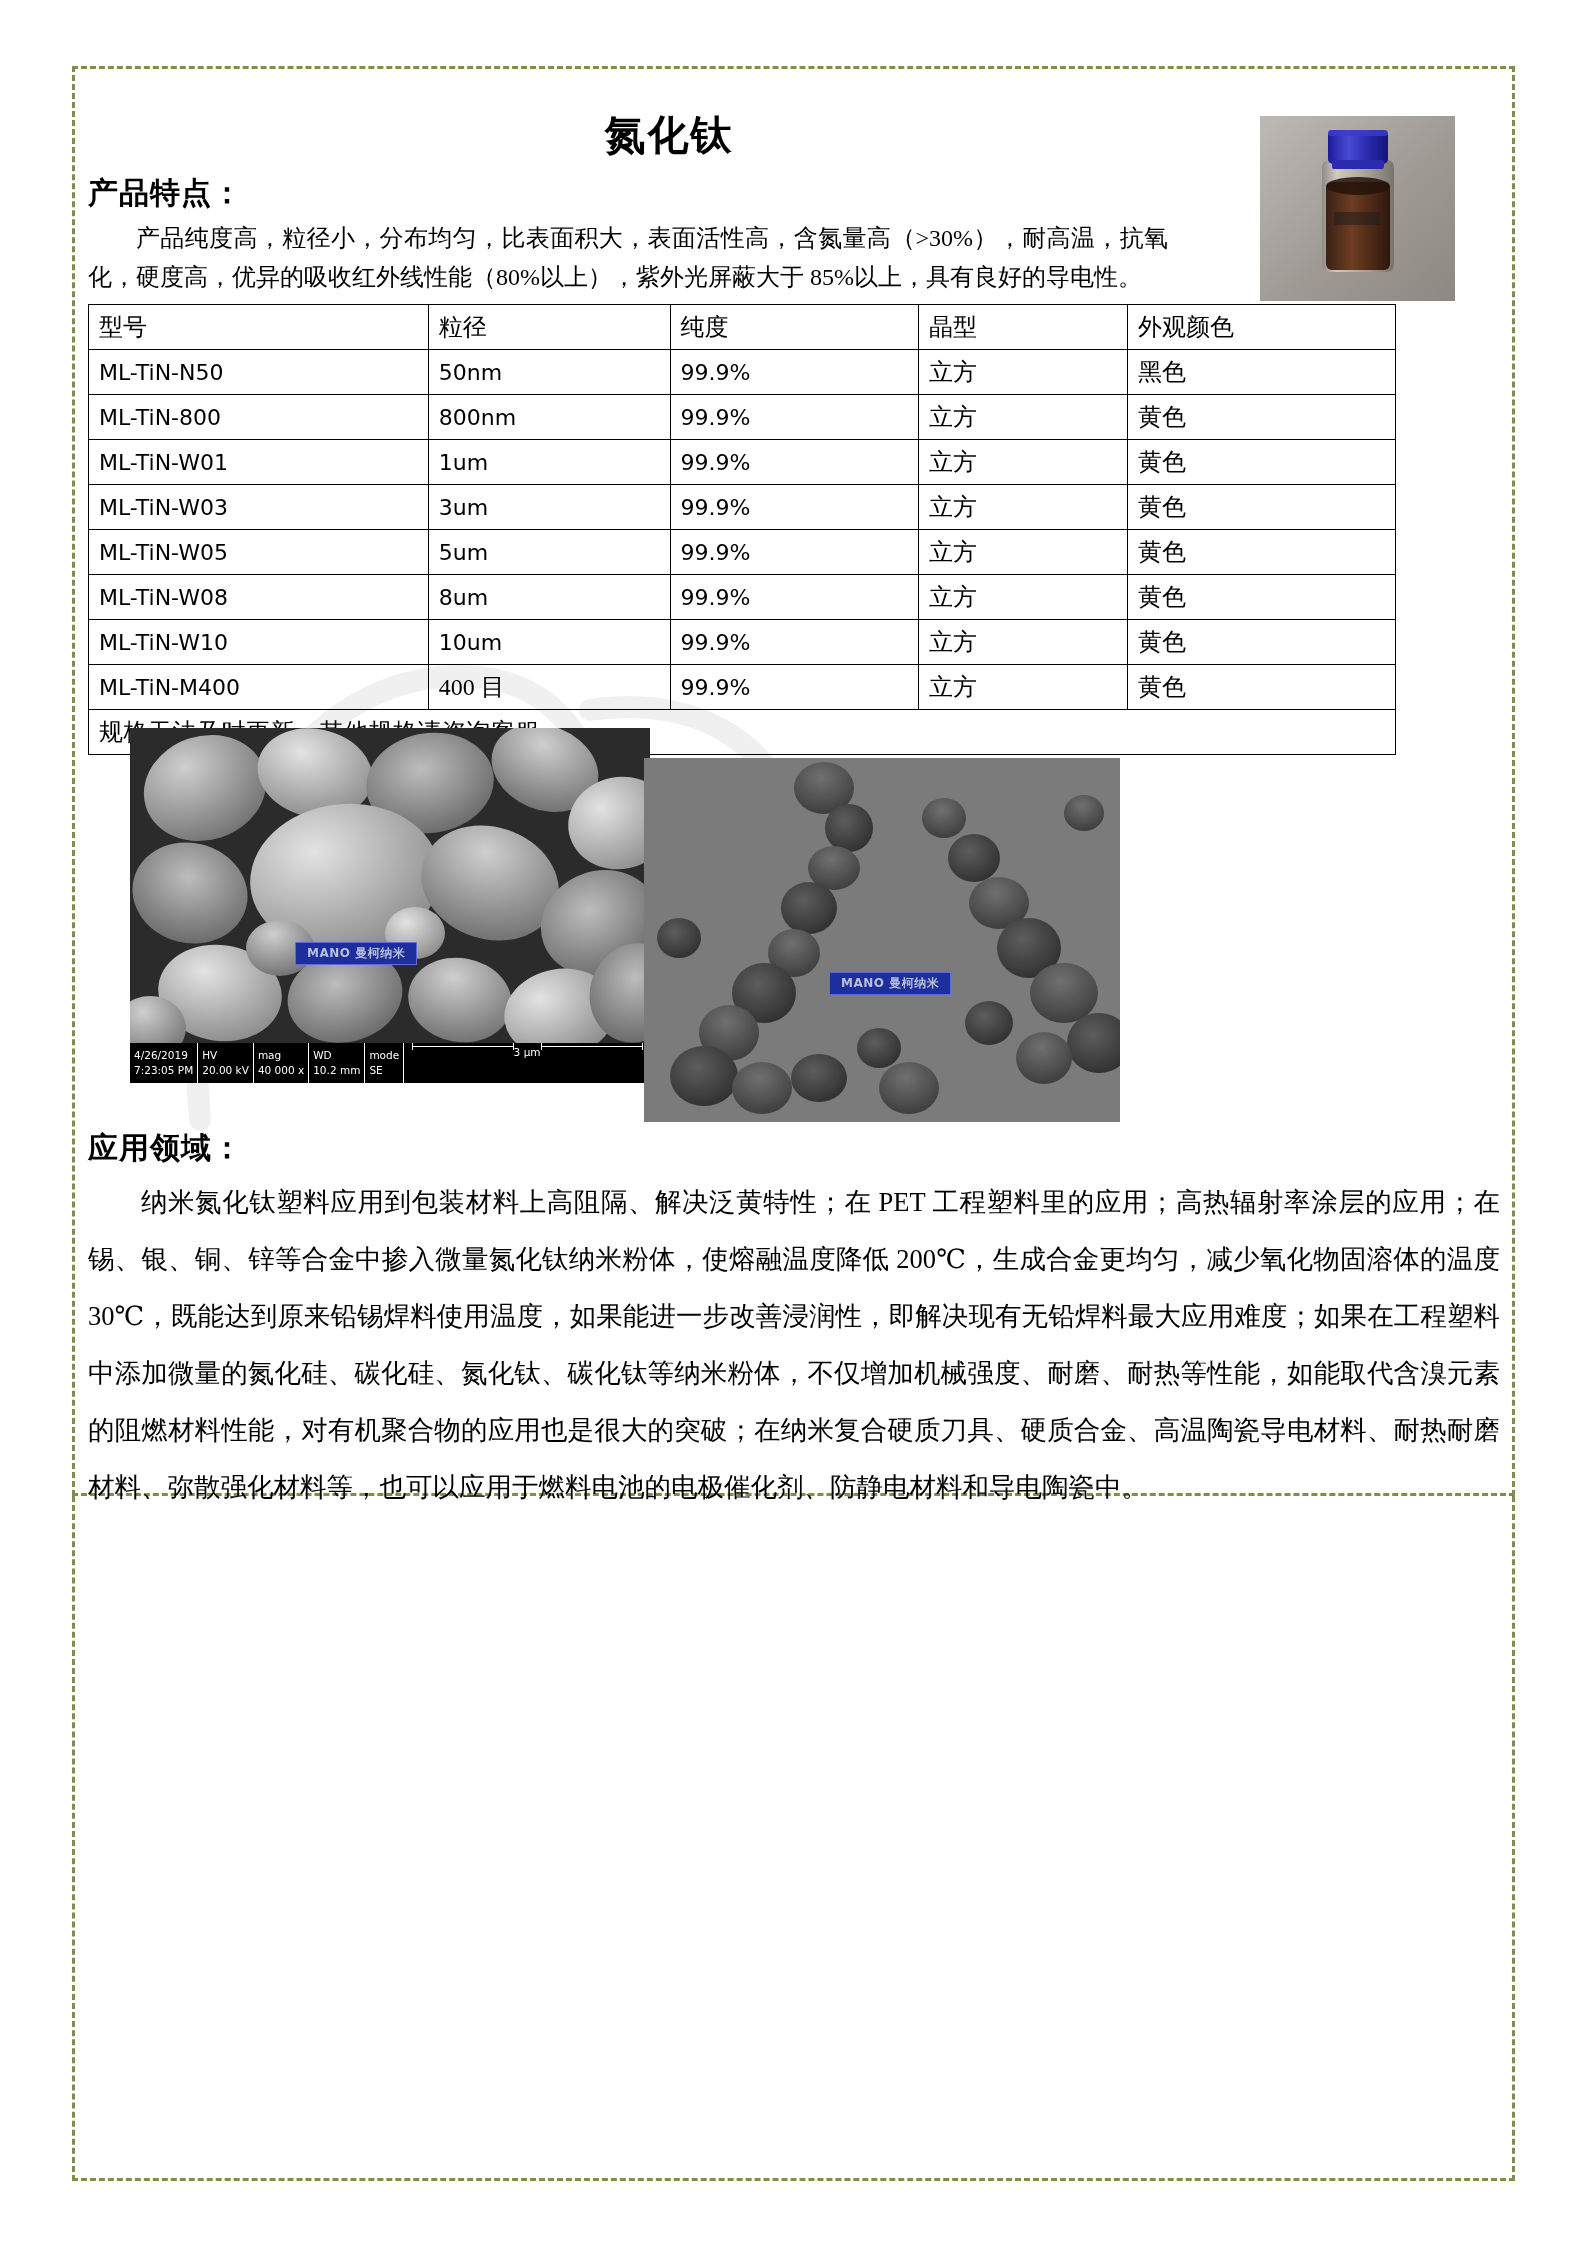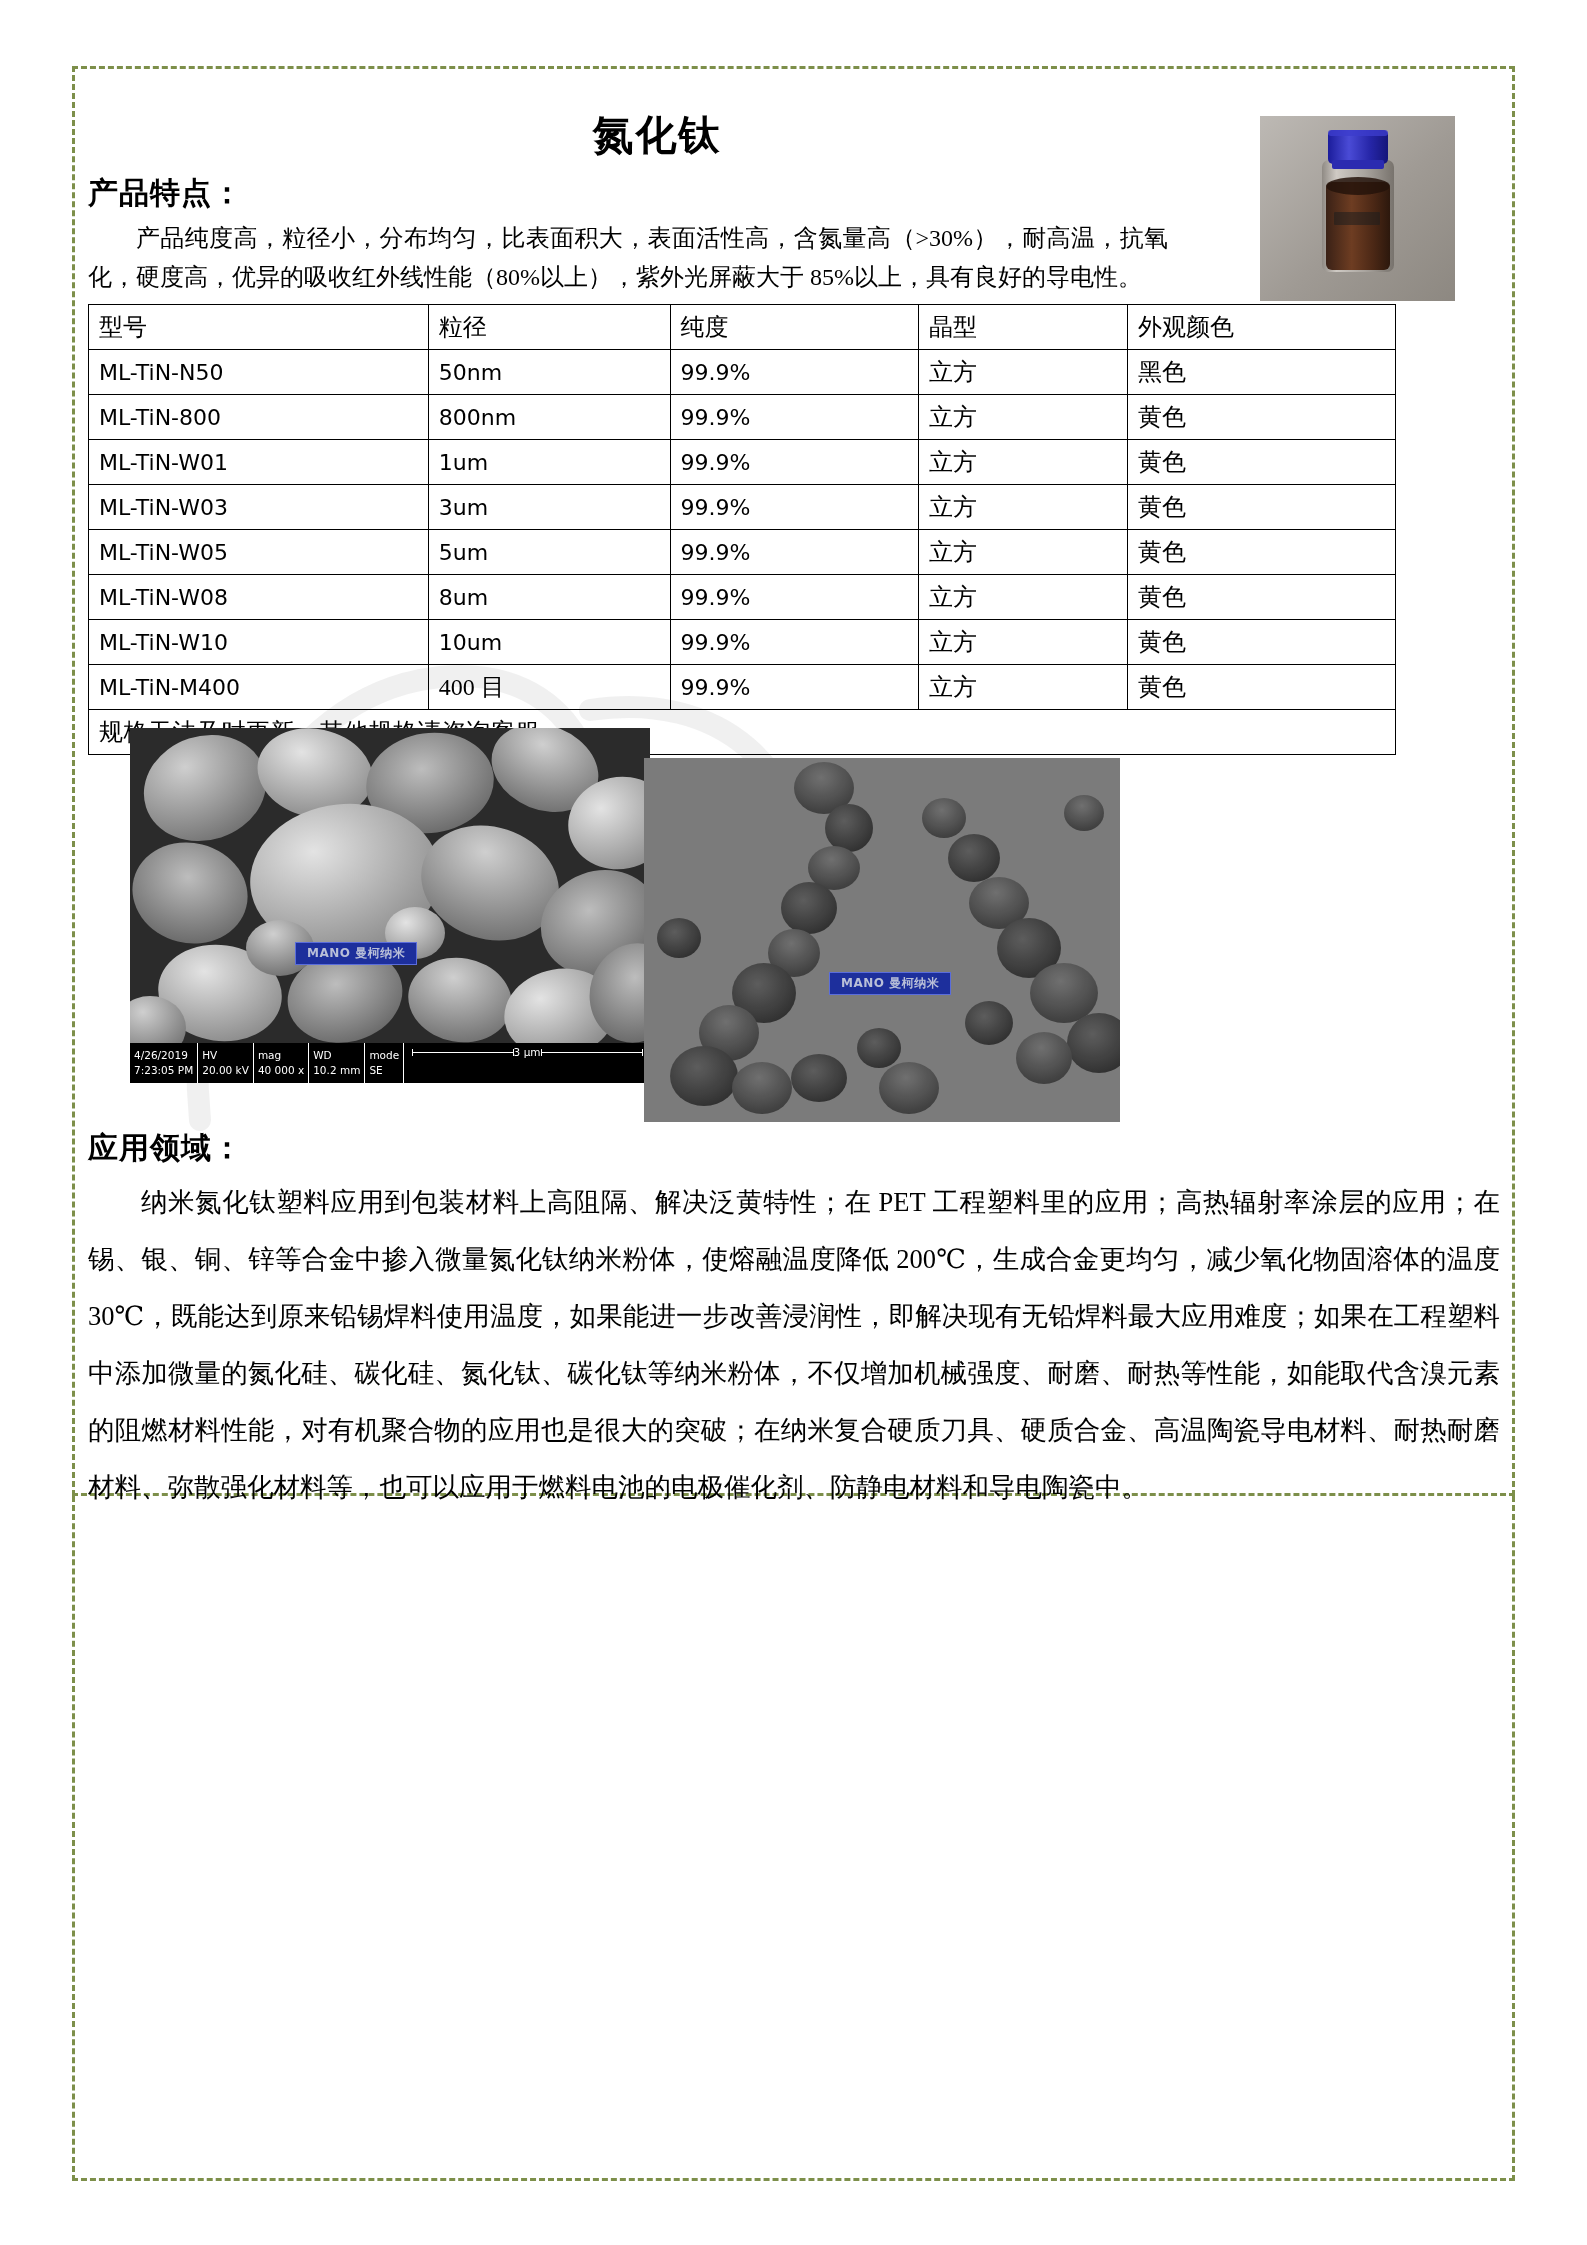--- a/index.html
+++ b/index.html
@@ -54,21 +54,21 @@
     width: 760px;
     height: 560px;
     z-index: 0;
     pointer-events: none;
     opacity: 0.50;
   }
 
   
   .doc-title {
     position: absolute;
-    left: 0;
+    left: 12px;
     top: 42px;
     width: 1150px;
     text-align: center;
     font-family: "DejaVu Sans", sans-serif;
     font-weight: bold;
     font-size: 41px;
     letter-spacing: 2px;
     color: #000;
     z-index: 3;
   }
@@ -232,21 +232,20 @@
   .sem-scale {
     flex: 1;
     display: flex;
     flex-direction: column;
     justify-content: flex-start;
     align-items: center;
     padding-top: 3px;
   }
   .scale-row {
     display: flex;
-    align-items: center;
     width: 94%;
   }
   .scale-line {
     flex: 1;
     height: 1px;
     background: #ffffff;
     position: relative;
   }
   .scale-line::before, .scale-line::after {
     content: "";

